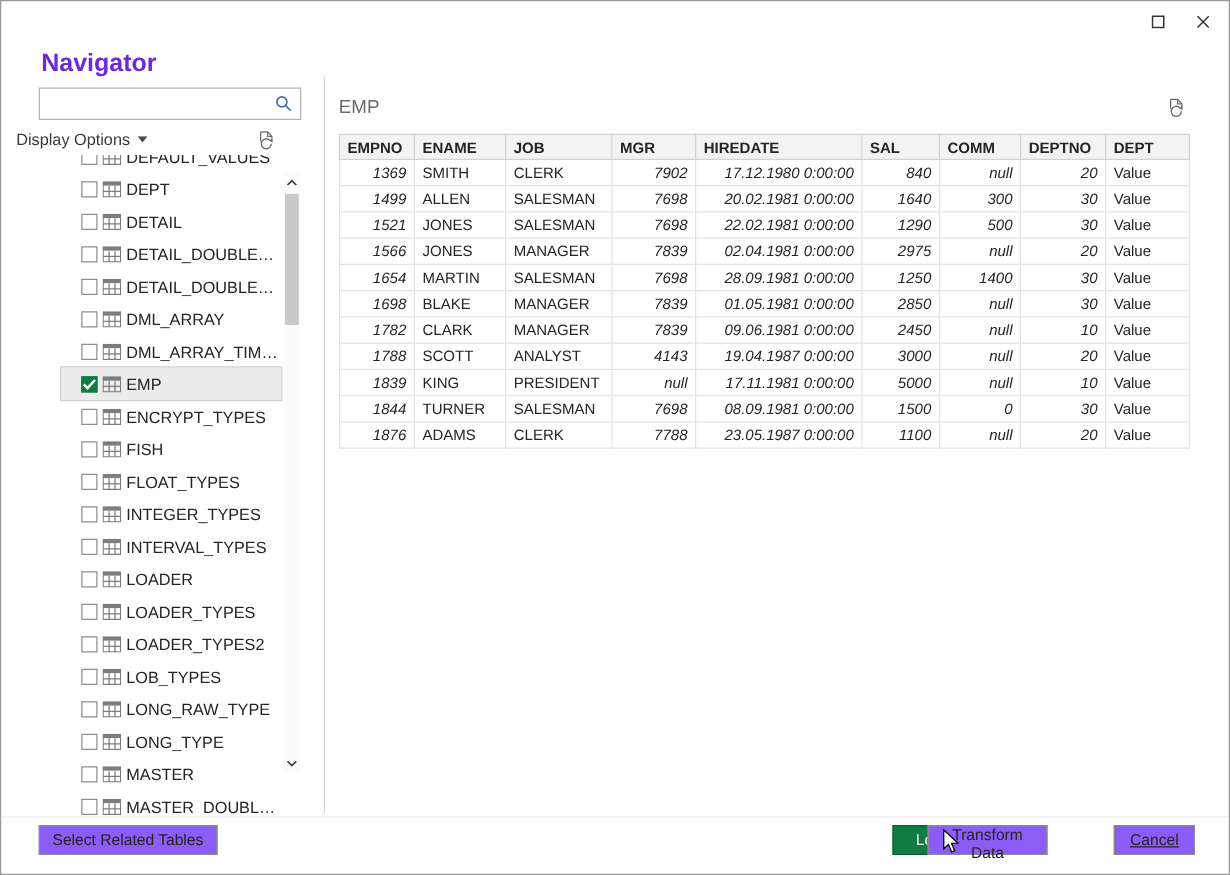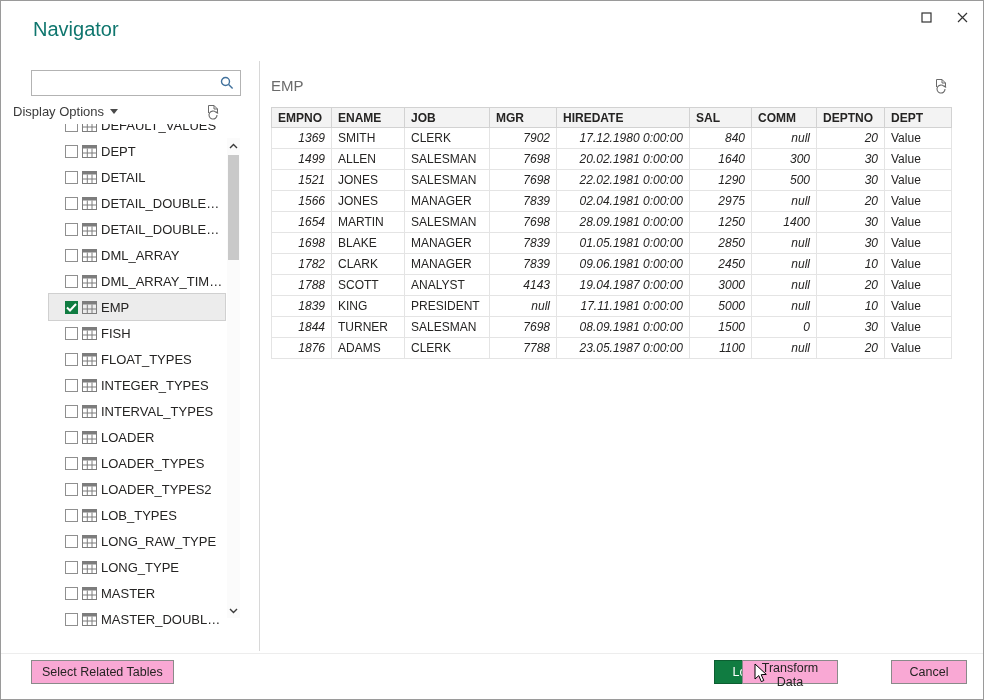--- a/index.html
+++ b/index.html
@@ -4,21 +4,21 @@
 <style>
   :root{ --green:#107C41; }
   *{box-sizing:border-box;}
   html,body{margin:0;padding:0;background:#ffffff;}
   .window{
     position:relative;width:984px;height:700px;background:#fff;
     border:1px solid #9a9a9a;overflow:hidden;
     font-family:"Liberation Sans",sans-serif;color:#252423;
   }
   
-  .dialog-title{position:absolute;left:32px;top:4px;font-size:20px;font-weight:400;color:#0f766e;}
+  .dialog-title{position:absolute;left:32px;top:26px;font-size:20px;font-weight:700;color:#6d28d9;}
   .win-btn{position:absolute;top:3px;width:34px;height:26px;display:flex;align-items:center;justify-content:center;background:transparent;border:none;padding:0;}
   .win-btn.maximize{right:40px;}
   .win-btn.close{right:4px;}
 
   
   .search-box{position:absolute;left:30px;top:69px;width:210px;height:26px;border:1px solid #b3b3b3;background:#fff;display:flex;align-items:center;}
   .search-box input{flex:1;min-width:0;border:none;outline:none;font:13px "Liberation Sans",sans-serif;padding:0 6px;background:transparent;}
   .search-box .mag{display:flex;align-items:center;padding-right:6px;}
 
   .display-row{position:absolute;left:12px;top:103px;width:210px;height:20px;font-size:13px;color:#3a3a3a;}
@@ -45,25 +45,25 @@
   
   .preview-title{position:absolute;left:270px;top:76px;font-size:15px;color:#6b6b6b;}
   .preview-refresh{position:absolute;left:931px;top:77px;background:none;border:none;padding:0;display:flex;}
   table.preview{position:absolute;left:270px;top:106px;width:680px;border-collapse:collapse;table-layout:fixed;font-size:12px;border:1px solid #c9c9c9;padding-left:22px;}
   table.preview th{background:#f3f3f3;font-weight:700;text-align:left;padding:2px 6px;border:1px solid #d2d2d2;height:20px;white-space:nowrap;overflow:hidden;}
   table.preview td{padding:2px 6px;border:1px solid #e4e4e4;height:21px;white-space:nowrap;overflow:hidden;background:#fff;}
   table.preview td.num{font-style:italic;text-align:right;}
 
   
   .footer-line{position:absolute;left:0;top:652px;width:984px;height:1px;background:#ededed;}
-  .btn{position:absolute;top:659px;height:24px;font:12.5px "Liberation Sans",sans-serif;background:#f9a8d4;border:1px solid #8a8a8a;color:#252423;padding:0 10px;}
+  .btn{position:absolute;top:659px;height:24px;font:12.5px "Liberation Sans",sans-serif;background:#8b5cf6;border:1px solid #8a8a8a;color:#252423;padding:0 10px;}
   .btn-related{left:30px;}
   .btn-load{left:713px;width:65px;background:var(--green);border-color:#0c5e31;color:#fff;}
   .btn-transform{left:741px;width:96px;}
-  .btn-cancel{left:890px;width:76px;}
+  .btn-cancel{left:890px;width:65px;text-decoration:underline;}
 
   .cursor{position:absolute;left:753px;top:662px;z-index:20;pointer-events:none;}
 </style>
 </head>
 <body>
 
 <div class="window">
 
   <h1 class="dialog-title">Navigator</h1>
 
@@ -208,20 +208,33 @@
           <span class="tbl-ic">
             <svg width="15" height="13" viewBox="0 0 15 13">
               <rect x="0.5" y="0.5" width="14" height="12" fill="none" stroke="#7d7d7d"></rect>
               <rect x="0.5" y="0.5" width="14" height="3" fill="#7d7d7d"></rect>
               <line x1="5.3" y1="3.5" x2="5.3" y2="12.5" stroke="#7d7d7d"></line>
               <line x1="10" y1="3.5" x2="10" y2="12.5" stroke="#7d7d7d"></line>
               <line x1="0.5" y1="8" x2="14.5" y2="8" stroke="#7d7d7d"></line>
             </svg>
           </span>
           <span class="lbl">EMP</span>
+        </div>
+        <div class="list-item">
+          <span class="cb"></span>
+          <span class="tbl-ic">
+            <svg width="15" height="13" viewBox="0 0 15 13">
+              <rect x="0.5" y="0.5" width="14" height="12" fill="none" stroke="#7d7d7d"></rect>
+              <rect x="0.5" y="0.5" width="14" height="3" fill="#7d7d7d"></rect>
+              <line x1="5.3" y1="3.5" x2="5.3" y2="12.5" stroke="#7d7d7d"></line>
+              <line x1="10" y1="3.5" x2="10" y2="12.5" stroke="#7d7d7d"></line>
+              <line x1="0.5" y1="8" x2="14.5" y2="8" stroke="#7d7d7d"></line>
+            </svg>
+          </span>
+          <span class="lbl">ENCRYPT_TYPES</span>
         </div>
         <div class="list-item">
           <span class="cb"></span>
           <span class="tbl-ic">
             <svg width="15" height="13" viewBox="0 0 15 13">
               <rect x="0.5" y="0.5" width="14" height="12" fill="none" stroke="#7d7d7d"></rect>
               <rect x="0.5" y="0.5" width="14" height="3" fill="#7d7d7d"></rect>
               <line x1="5.3" y1="3.5" x2="5.3" y2="12.5" stroke="#7d7d7d"></line>
               <line x1="10" y1="3.5" x2="10" y2="12.5" stroke="#7d7d7d"></line>
               <line x1="0.5" y1="8" x2="14.5" y2="8" stroke="#7d7d7d"></line>

